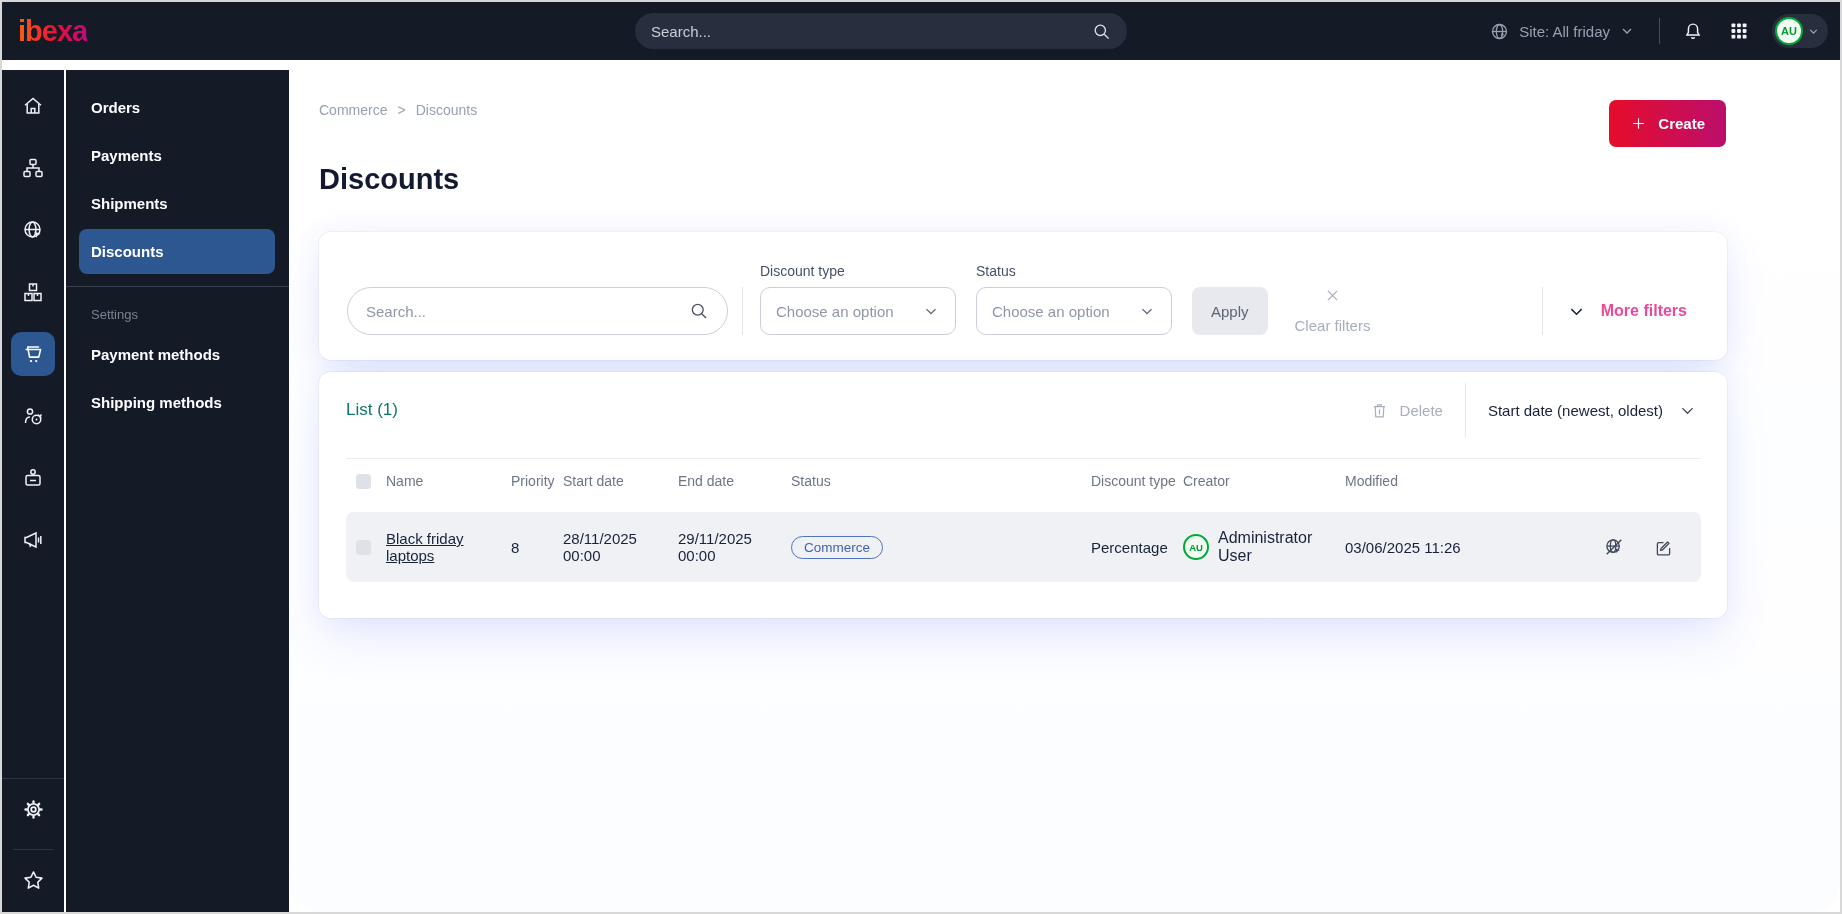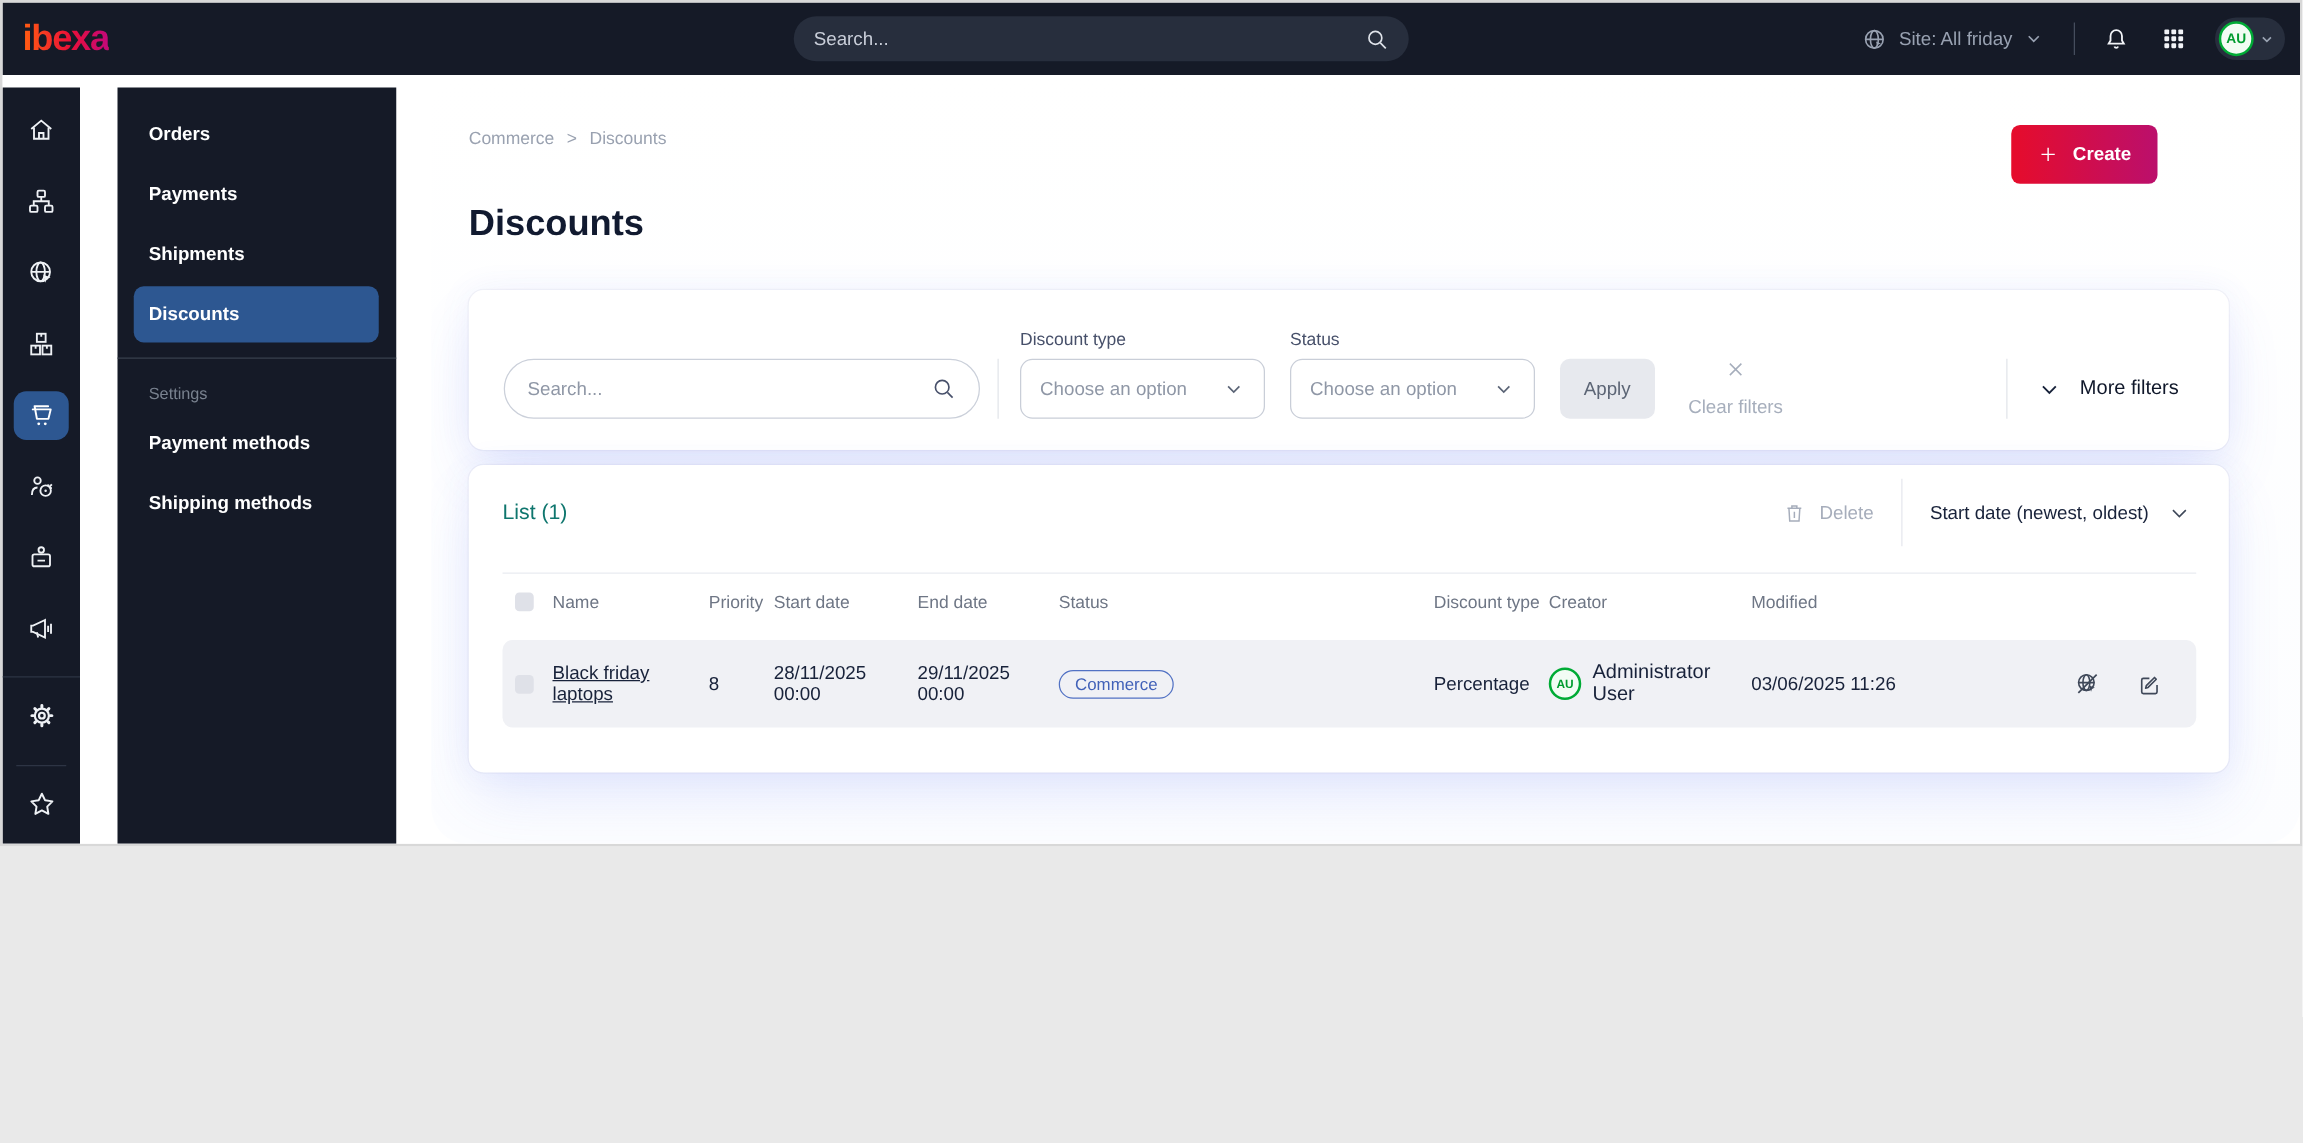--- a/index.html
+++ b/index.html
@@ -1,38 +1,38 @@
 <!DOCTYPE html>
 <html><head>
 <meta charset="utf-8">
 <style>
   * { box-sizing: border-box; margin: 0; padding: 0; }
   html,body { width:1842px; height:914px; }
   body { font-family:"Liberation Sans","DejaVu Sans",sans-serif; background:#e9e9e9; }
-  .frame { width:1842px; height:677px; border:2px solid #d8d8d8; background:#fff; display:flex; flex-direction:column; overflow:hidden; }
+  .frame { width:1842px; height:914px; border:2px solid #d8d8d8; background:#fff; display:flex; flex-direction:column; overflow:hidden; }
 
   
   .topbar { flex:0 0 58px; background:#151a27; display:flex; align-items:center; position:relative; }
   .logo { margin-left:16px; font-size:29px; font-weight:800; letter-spacing:-1px;
           background:linear-gradient(90deg,#ff5714 5%,#ea0f38 55%,#c3087a 100%);
           -webkit-background-clip:text; background-clip:text; color:transparent; }
   .topbar-search { position:absolute; left:633px; top:11px; width:492px; height:36px; background:#272e3d;
                    border-radius:18px; display:flex; align-items:center; padding:0 16px; }
   .topbar-search input { flex:1; background:transparent; border:none; outline:none; color:#e8ebf1; font-size:15px; font-family:inherit; }
   .topbar-search input::placeholder { color:#c9ced9; }
   .topbar-right { margin-left:auto; display:flex; align-items:center; padding-right:12px; color:#98a1b1; }
   .site-context { display:flex; align-items:center; gap:9px; font-size:15px; cursor:pointer; }
   .tb-divider { width:1px; height:26px; background:#454d5d; margin:0 20px 0 24px; }
   .tb-iconbtn { width:26px; display:flex; justify-content:center; margin-right:20px; cursor:pointer; }
   .avatar-pill { background:#272e3d; border-radius:18px; height:34px; display:flex; align-items:center; padding:3px 8px 3px 3px; gap:4px; cursor:pointer; }
   .avatar-circle { width:28px; height:28px; border-radius:50%; border:2px solid #00ab35; background:#f2fcf4;
                    color:#009b2f; font-size:11px; font-weight:700; display:flex; align-items:center; justify-content:center; }
 
   
-  .body-row { flex:1; display:flex; background:#fff; min-height:0;gap:28px; }
+  .body-row { flex:1; display:flex; background:#fff; min-height:0; }
 
   .rail { width:62px; background:#151a27; margin-top:10px; display:flex; flex-direction:column; align-items:center; padding-top:14px; flex:0 0 62px; }
   .rail-slot { width:44px; height:44px; display:flex; align-items:center; justify-content:center; margin-bottom:18px; border-radius:10px; cursor:pointer; }
   .rail-slot.active { background:#2d5791; }
   .rail-bottom { margin-top:auto; width:100%; display:flex; flex-direction:column; align-items:center; }
   .rail-divider { width:100%; height:1px; background:#2d3444; margin-bottom:8px; }
   .rail-divider.short { width:40px; }
 
   .subnav { width:223px; background:#151a27; margin-top:10px; margin-left:2px; padding-top:15px; flex:0 0 223px; }
   .subnav-item { height:45px; margin:0 14px 3px 13px; display:flex; align-items:center; padding-left:12px;
@@ -58,21 +58,21 @@
   .filter-search input { flex:1; border:none; outline:none; font-size:15px; color:#333c4e; font-family:inherit; }
   .filter-search input::placeholder { color:#8f97a6; }
   .fc-divider { width:1px; height:48px; background:#e2e5ea; margin:0 17px 0 14px; }
   .filter-group { display:flex; flex-direction:column; margin-right:20px; }
   .filter-label { font-size:14px; color:#47506a; margin-bottom:8px; }
   .select-box { width:196px; height:48px; border:1px solid #c9ced8; border-radius:10px; padding:0 15px;
                 display:flex; align-items:center; justify-content:space-between; color:#8f97a6; font-size:15px; cursor:pointer; }
   .apply-btn { height:48px; padding:0 19px; background:#e7e9ee; border:none; border-radius:8px; color:#5c6575; font-size:15px; font-family:inherit; cursor:pointer; }
   .clear-btn { display:flex; align-items:center; gap:13px; color:#a6aebc; font-size:15px; margin-left:27px; height:48px; cursor:pointer;flex-direction:column; }
   .more-filters { margin-left:auto; display:flex; align-items:center; gap:15px; height:48px; border-left:1px solid #e2e5ea;
-                  padding-left:24px; font-size:16px; font-weight:400; color:#0f172a; cursor:pointer; }
+                  padding-left:24px; font-size:16px; font-weight:700; color:#ec4899; cursor:pointer; }
 
   .list-card { margin-top:12px; height:246px; padding:6px 26px 0 27px; }
   .list-header { display:flex; align-items:center; height:64px; }
   .list-title { font-size:17px; font-weight:400; color:#0f766e; }
   .list-actions { margin-left:auto; display:flex; align-items:center; }
   .delete-btn { display:flex; align-items:center; gap:11px; color:#a6adbb; font-size:15px; cursor:pointer; }
   .la-divider { width:1px; height:54px; background:#e6e8ee; margin:0 22px; }
   .sort-selector { display:flex; align-items:center; gap:15px; font-size:15px; color:#18223a; cursor:pointer; padding-right:4px; }
   .list-rule { height:1px; background:#e9ebf1; margin-top:16px; }
 

